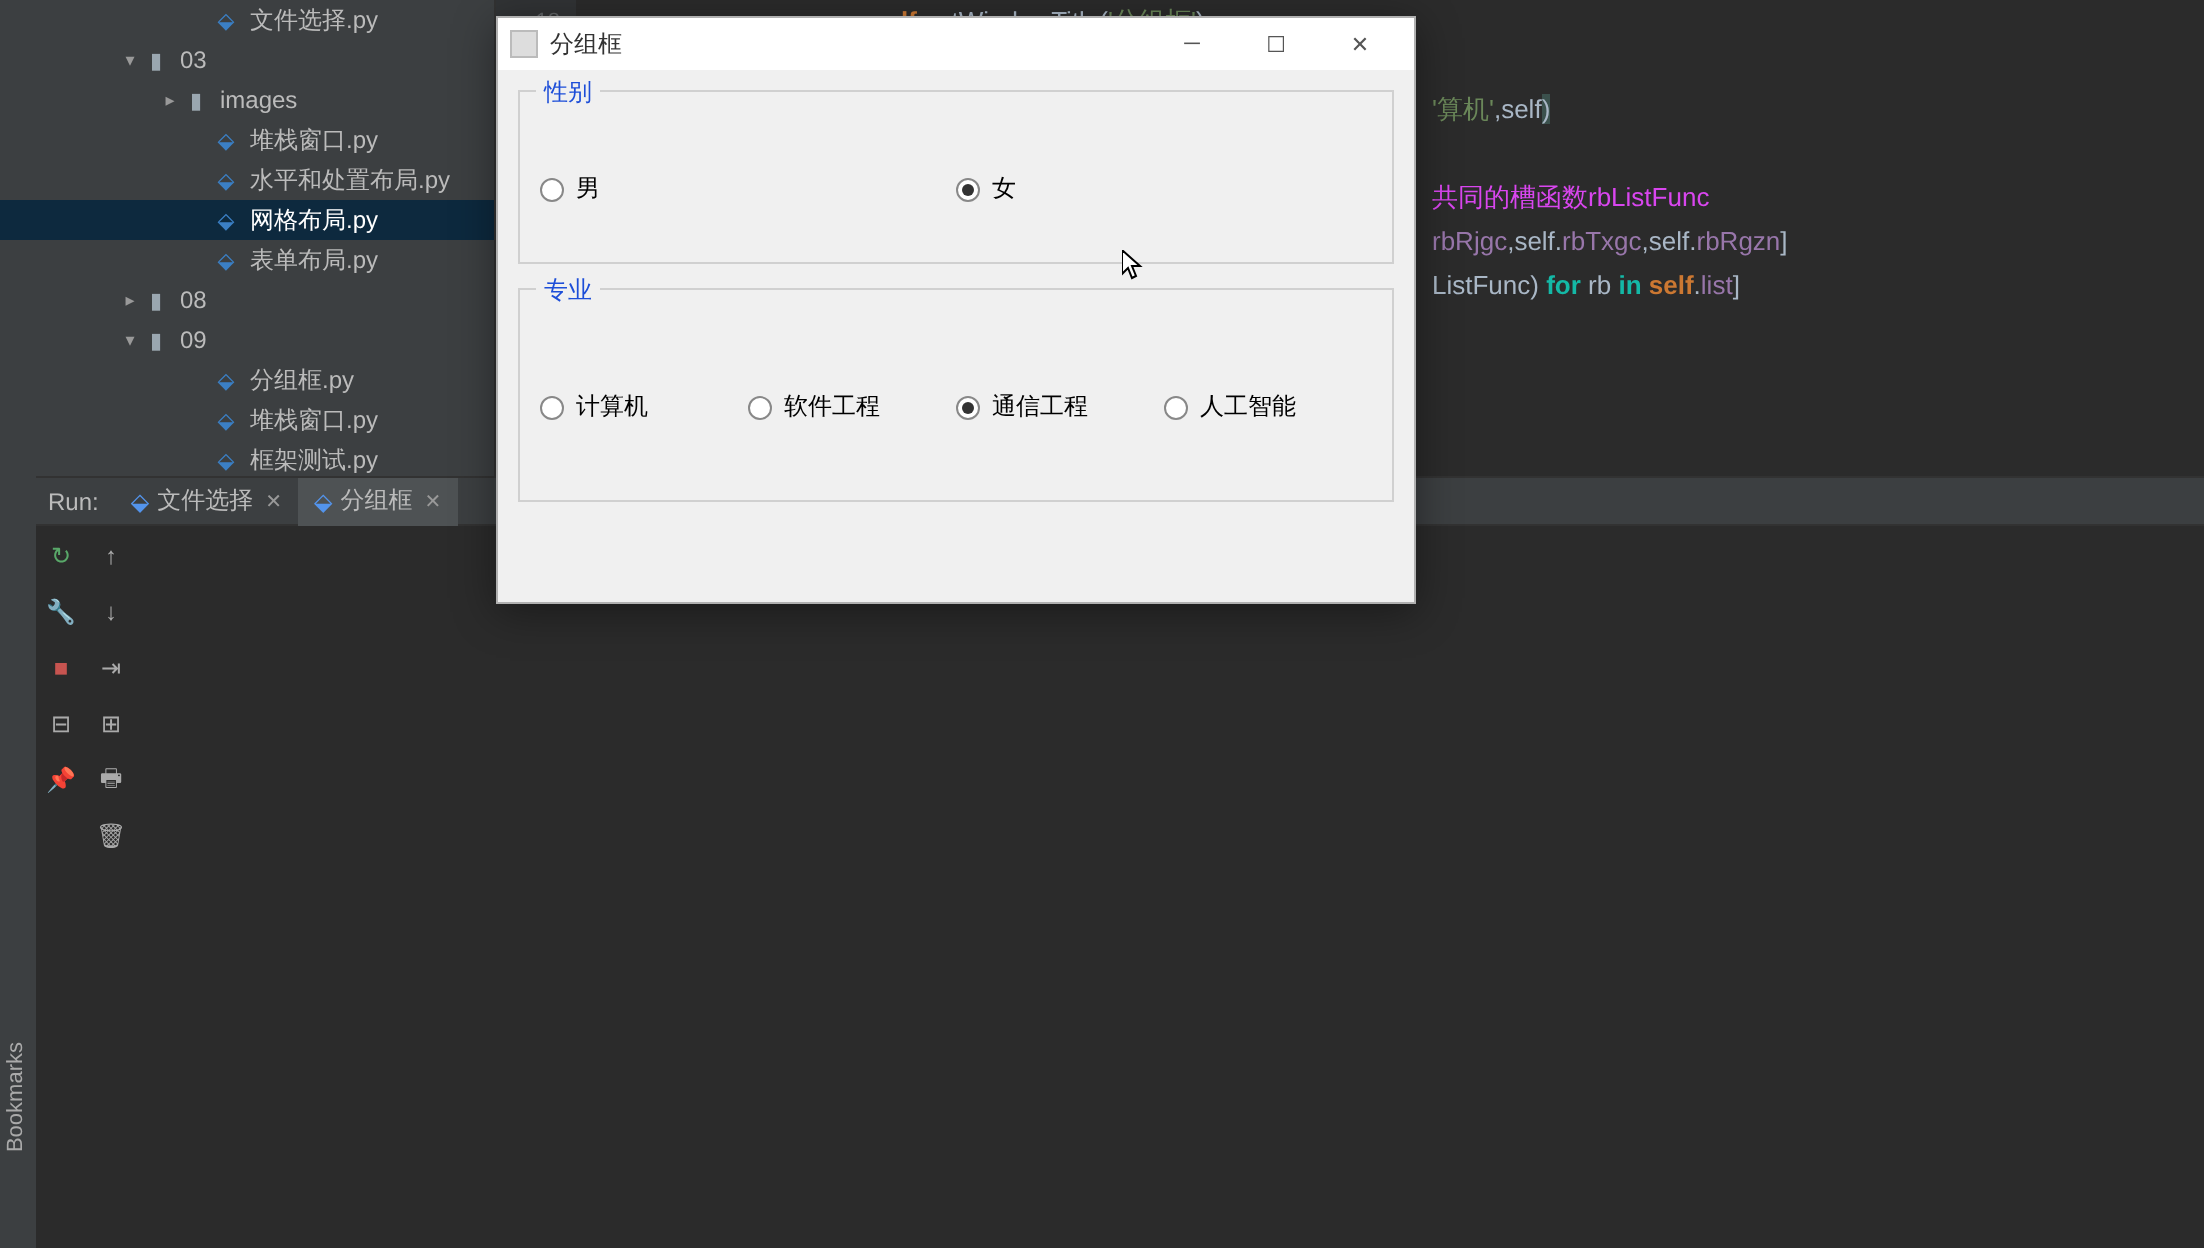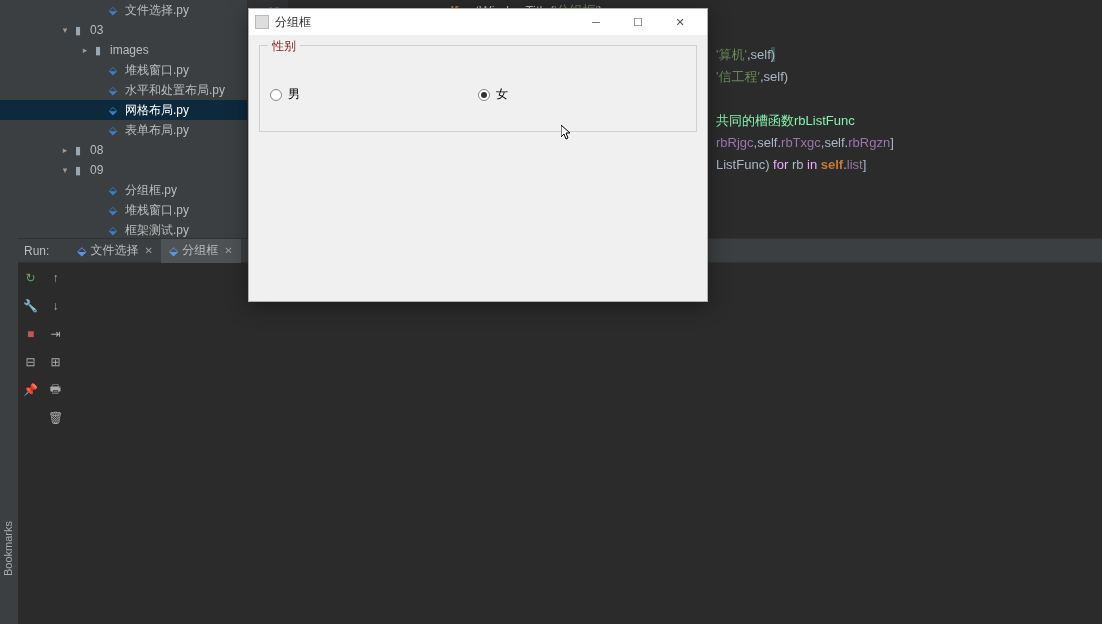--- a/index.html
+++ b/index.html
@@ -20,38 +20,38 @@
     .chevron { width: 10px; display: inline-block; color: #999; font-size: 9px; text-align: center; }
     .folder-icon, .py-icon { width: 16px; height: 14px; display: inline-flex; align-items: center; justify-content: center; margin-right: 4px; font-size: 11px; }
     .folder-icon { color: #9aa7b0; }
     .py-icon { color: #5394ec; }
     .tree-label { color: #bbb; }
     .tree-row.selected .tree-label { color: #fff; }
     
     
     .run-panel { position: absolute; left: 18px; top: 238px; right: 0; background: #3c3f41; border-top: 1px solid #323232; }
     .run-header { height: 24px; display: flex; align-items: center; padding: 0 6px; font-size: 12px; color: #bbb; border-bottom: 1px solid #323232; }
-    .run-label { margin-right: 20px; }
+    .run-label { margin-right: 8px; }
     .run-tab { display: flex; align-items: center; padding: 0 8px; height: 24px; gap: 4px; }
     .run-tab.active { background: #4e5254; }
     .tab-close { color: #999; font-size: 10px; margin-left: 2px; }
     .run-body { display: flex; height: 362px; background: #2b2b2b; }
     .tool-col { width: 25px; display: flex; flex-direction: column; align-items: center; padding-top: 6px; gap: 10px; }
     .tool-cols { display: flex; }
     .tool-btn { width: 18px; height: 18px; color: #aaa; font-size: 12px; display: flex; align-items: center; justify-content: center; }
     .tool-btn.stop { color: #c75450; }
     .tool-btn.rerun { color: #59a869; }
     
     
     .editor { position: absolute; left: 248px; top: 0; right: 0; height: 238px; background: #2b2b2b; color: #a9b7c6; font-family: Consolas, monospace; font-size: 13px; padding: 0 0 0 188px; line-height: 22px; overflow: hidden; }
     .gutter { position: absolute; left: 0; top: 0; width: 40px; height: 100%; background: #313335; color: #606366; font-size: 11px; text-align: right; padding-right: 8px; line-height: 22px; }
     .hl-self { color: #cc7832; font-weight: bold; }
     .hl-str { color: #6a8759; }
-    .hl-kw { color: #f0abfc; font-weight: normal; }
-    .hl-comment { color: #86efac; }
+    .hl-kw { color: #14b8a6; font-weight: bold; }
+    .hl-comment { color: #d946ef; }
     .hl-member { color: #9876aa; }
     .hl-paren-match { background: #3b514d; }
     
     
     .qt-window {
       position: absolute;
       left: 248px; top: 8px;
       width: 460px; height: 294px;
       background: #f0f0f0;
       border: 1px solid #b0b0b0;
@@ -60,21 +60,21 @@
       color: #000;
     }
     .titlebar { height: 26px; display: flex; align-items: center; padding: 0 6px; background: #fff; }
     .title-icon { width: 14px; height: 14px; background: #ddd; border: 1px solid #bbb; margin-right: 6px; }
     .title-text { flex: 1; color: #333; font-size: 12px; }
     .win-btns { display: flex; }
     .win-btn { width: 42px; height: 26px; display: flex; align-items: center; justify-content: center; color: #555; font-size: 11px; }
     
     .qt-body { padding: 10px; }
     .groupbox { border: 1px solid #d0d0d0; margin-bottom: 12px; padding: 40px 10px 28px 10px; position: relative; }
-    .groupbox-title { position: absolute; top: -8px; left: 8px; background: #f0f0f0; padding: 0 4px; font-size: 12px; color: #7f1d1d; }
+    .groupbox-title { position: absolute; top: -8px; left: 8px; background: #f0f0f0; padding: 0 4px; font-size: 12px; color: #1d4ed8; }
     .radio-row { display: flex; }
     .radio-item { display: flex; align-items: center; gap: 6px; width: 106px; }
     .radio-item.wide { width: 212px; }
     .radio-circle { width: 12px; height: 12px; border: 1px solid #888; border-radius: 50%; display: flex; align-items: center; justify-content: center; background: #fff; }
     .radio-circle.checked::after { content: ""; width: 6px; height: 6px; background: #333; border-radius: 50%; }
     
     .gb2 { padding-top: 50px; padding-bottom: 38px; }
     
     .cursor { position: absolute; left: 312px; top: 116px; width: 12px; height: 16px; pointer-events: none; }
   </style>
@@ -174,21 +174,20 @@
       </div>
     </div>
 
   <div class="editor">
     <div class="gutter">
       <div>18</div>
     </div>
     <div><span class="hl-self">self</span><span>.setWindowTitle(</span><span class="hl-str">'分组框'</span><span>)</span></div>
     <div>&nbsp;</div>
     <div style="padding-left:280px;"><span class="hl-str">'算机'</span><span>,self</span><span class="hl-paren-match">)</span></div>
-    <div style="padding-left:280px;"><span class="hl-str">'信工程'</span><span>,self)</span></div>
     <div>&nbsp;</div>
     <div style="padding-left:280px;"><span class="hl-comment">共同的槽函数rbListFunc</span></div>
     <div style="padding-left:280px;"><span class="hl-member">rbRjgc</span><span>,self.</span><span class="hl-member">rbTxgc</span><span>,self.</span><span class="hl-member">rbRgzn</span><span>]</span></div>
     <div style="padding-left:280px;"><span>ListFunc</span><span>) </span><span class="hl-kw">for </span><span>rb </span><span class="hl-kw">in </span><span class="hl-self">self</span><span>.</span><span class="hl-member">list</span><span>]</span></div>
   </div>
 
   <div class="run-panel">
     <div class="run-header">
       <span class="run-label">Run:</span>
       <div id="run-tabs" style="display:flex;">
@@ -245,17 +244,38 @@
           <label class="radio-item wide">
             <span class="radio-circle"></span>
             <span>男</span>
           </label>
           <label class="radio-item wide">
             <span class="radio-circle checked"></span>
             <span>女</span>
           </label>
         </div>
     </div>
+    <div class="groupbox gb2">
+      <div class="groupbox-title">专业</div>
+      <div class="radio-row" id="g2-row">
+          <label class="radio-item">
+            <span class="radio-circle"></span>
+            <span>计算机</span>
+          </label>
+          <label class="radio-item">
+            <span class="radio-circle"></span>
+            <span>软件工程</span>
+          </label>
+          <label class="radio-item">
+            <span class="radio-circle checked"></span>
+            <span>通信工程</span>
+          </label>
+          <label class="radio-item">
+            <span class="radio-circle"></span>
+            <span>人工智能</span>
+          </label>
+        </div>
+    </div>
   </div>
   <svg class="cursor" viewBox="0 0 12 16">
       <path d="M0 0 L0 12 L3 9 L5 14 L7 13 L5 8 L9 8 Z" fill="#fff" stroke="#000" stroke-width="1"></path>
     </svg>
 </div>
 
 </body></html>

